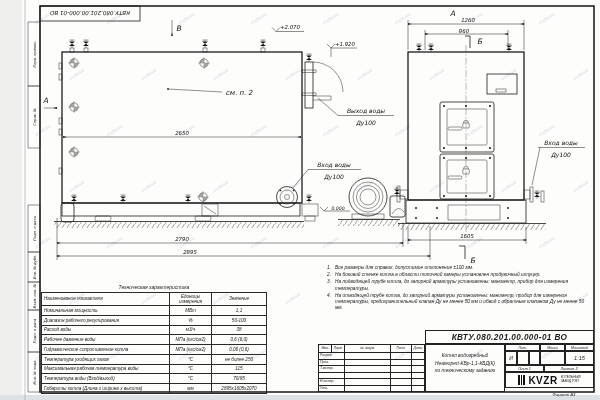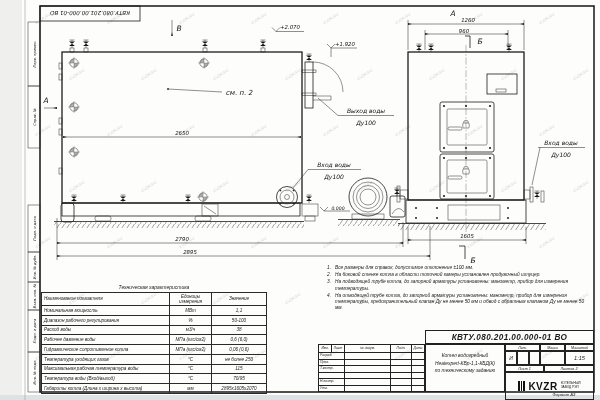--- a/index.html
+++ b/index.html
@@ -56,21 +56,21 @@
   .hcell{font-size:3.6px;text-align:center;line-height:6px;}
   #lit-h{left:187px;top:14px;width:35px;height:7px;}
   #mass-h{left:222px;top:14px;width:25px;height:7px;}
   #scale-h{left:247px;top:14px;width:29px;height:7px;}
   .litc{top:21px;height:14px;font-size:5px;text-align:center;line-height:13px;}
   #lit1{left:187px;width:12px;} #lit2{left:199px;width:12px;} #lit3{left:211px;width:11px;}
   #mass-v{left:222px;top:21px;width:25px;height:14px;}
   #scale-v{left:247px;top:21px;width:29px;height:14px;font-size:5.6px;text-align:center;line-height:13px;}
   #sheet-c{left:187px;top:35px;width:39px;height:7px;font-size:3.8px;line-height:6px;text-align:center;}
   #sheets-c{left:226px;top:35px;width:50px;height:7px;font-size:3.8px;line-height:6px;text-align:center;}
-  #logo-c{left:187px;top:42px;width:89px;height:28px;display:flex;align-items:center;
+  #logo-c{left:187px;top:42px;width:89px;height:16px;display:flex;align-items:center;
           justify-content:center;gap:3px;font-style:normal;}
   .bars{display:flex;gap:1px;}
   .bars i{display:block;width:2px;height:10px;background:#111;}
   .bars i:nth-child(2){width:1px;}
   #logo-txt{font-weight:bold;font-size:10px;letter-spacing:.5px;color:#111;}
   #logo-sub{font-size:3.2px;line-height:1.2;color:#111;}
   #format{left:538px;top:392px;width:52px;height:8px;font-size:4.2px;font-style:italic;text-align:center;}
 </style>
 </head>
 <body>

